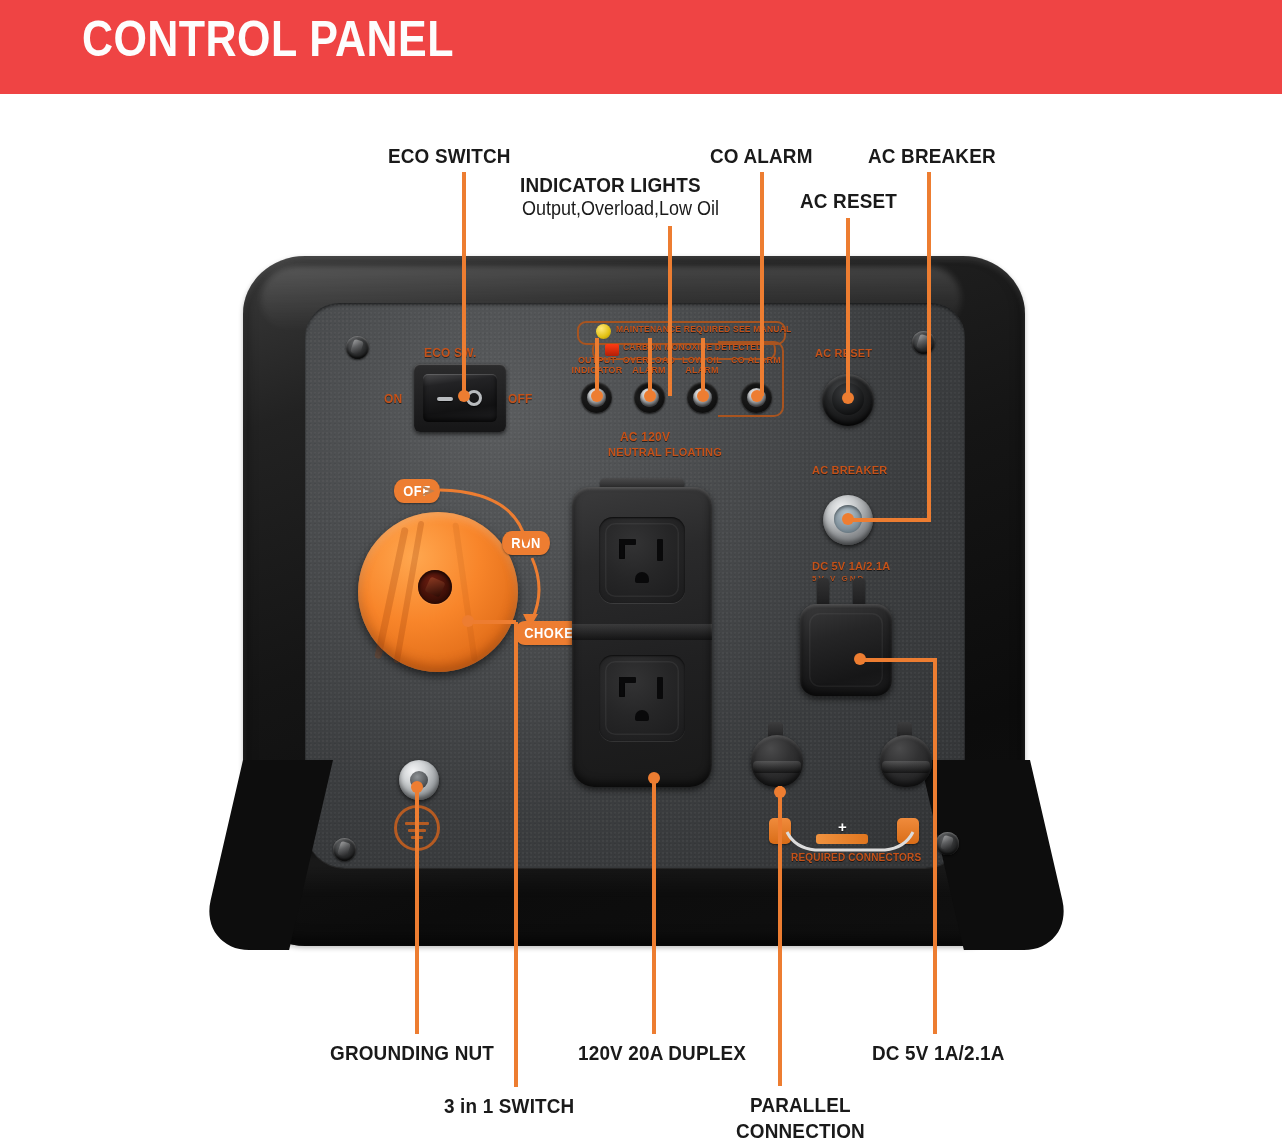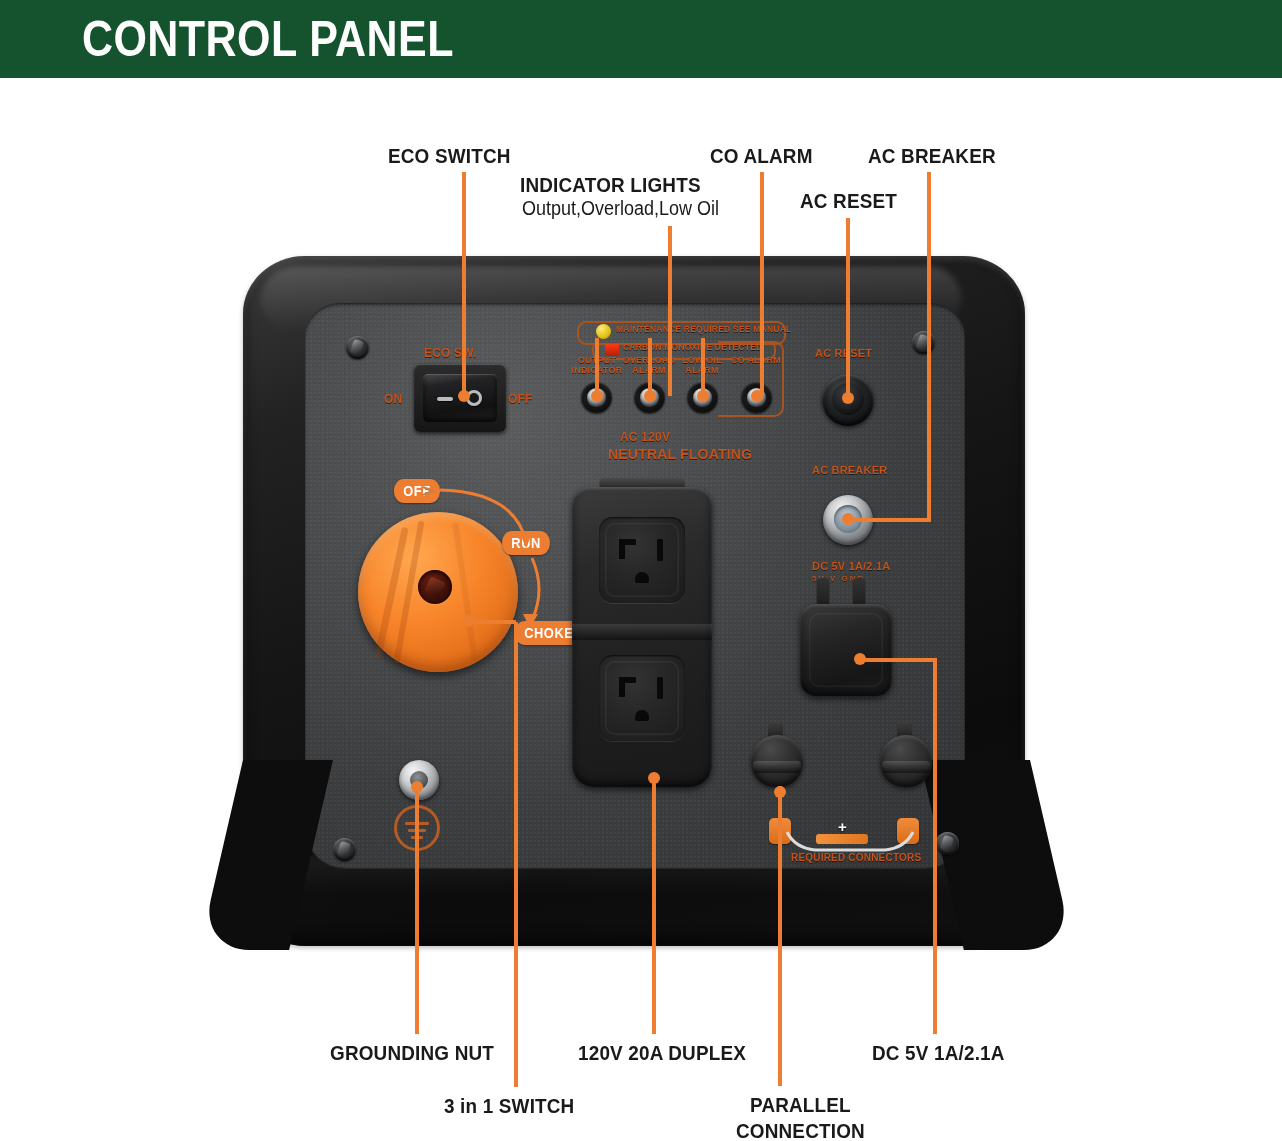--- a/index.html
+++ b/index.html
@@ -1,20 +1,20 @@
 <!DOCTYPE html>
 <html><head>
 <meta charset="utf-8">
 <style>
   html,body{margin:0;padding:0;background:#ffffff;}
   body{width:1282px;height:1141px;position:relative;overflow:hidden;
        font-family:"Liberation Sans",sans-serif;-webkit-font-smoothing:antialiased;}
 
   
-  #header{position:absolute;left:0;top:0;width:1282px;height:78px;background:#14532d;}
+  #header{position:absolute;left:0;top:0;width:1282px;height:94px;background:#ef4444;}
   #header-title{position:absolute;left:82px;top:12px;font-size:50px;line-height:54px;
       font-weight:bold;color:#fdfdfd;letter-spacing:0.5px;
       transform:scaleX(0.86);transform-origin:left top;
       font-family:"Liberation Sans",sans-serif;}
 
   
   .callout{position:absolute;color:#1a1a1a;font-weight:bold;font-size:21px;line-height:25px;
      letter-spacing:0.2px;transform:scaleX(0.9);transform-origin:left top;white-space:nowrap;}
   .callout.sub{font-weight:normal;font-size:20px;letter-spacing:0px;}
   .lead{position:absolute;background:#ed7d31;width:4px;}
@@ -253,21 +253,21 @@
 <div class="pill" style="left:512px;top:621px;">CHOKE</div>
 <svg style="position:absolute;left:380px;top:470px;width:180px;height:180px;overflow:visible;">
   <path d="M 60 20 Q 135 22 146 72" fill="none" stroke="#ed7d31" stroke-width="3"></path>
   <polygon points="146,78 141,66 151,66" fill="#ed7d31"></polygon>
   <path d="M 43 17 L 52 21 L 43 25" fill="none" stroke="#c08050" stroke-width="2.4"></path>
   <path d="M 152 88 Q 166 120 152 150" fill="none" stroke="#ed7d31" stroke-width="3"></path>
   <polygon points="150,158 143,144 158,144" fill="#ed7d31"></polygon>
 </svg>
 
 <div class="silk" style="left:620px;top:430px;font-size:12px;">AC 120V</div>
-<div class="silk" style="left:608px;top:446px;font-size:14px;">NEUTRAL FLOATING</div>
+<div class="silk" style="left:608px;top:446px;font-size:11px;">NEUTRAL FLOATING</div>
 <div id="outlet-tab"></div>
 <div id="outlet-block">
   <div class="socket" style="left:27px;top:30px;">
     <div class="slot-l"></div>
     <div class="slot-lt"></div>
     <div class="slot-r"></div>
     <div class="slot-g"></div>
   </div>
   <div class="socket" style="left:27px;top:168px;">
     <div class="slot-l"></div>

